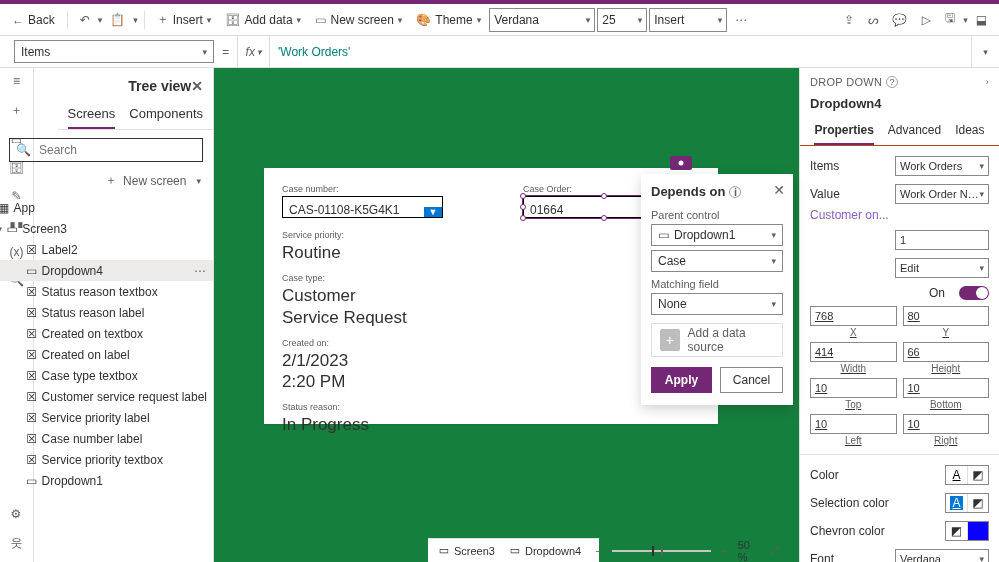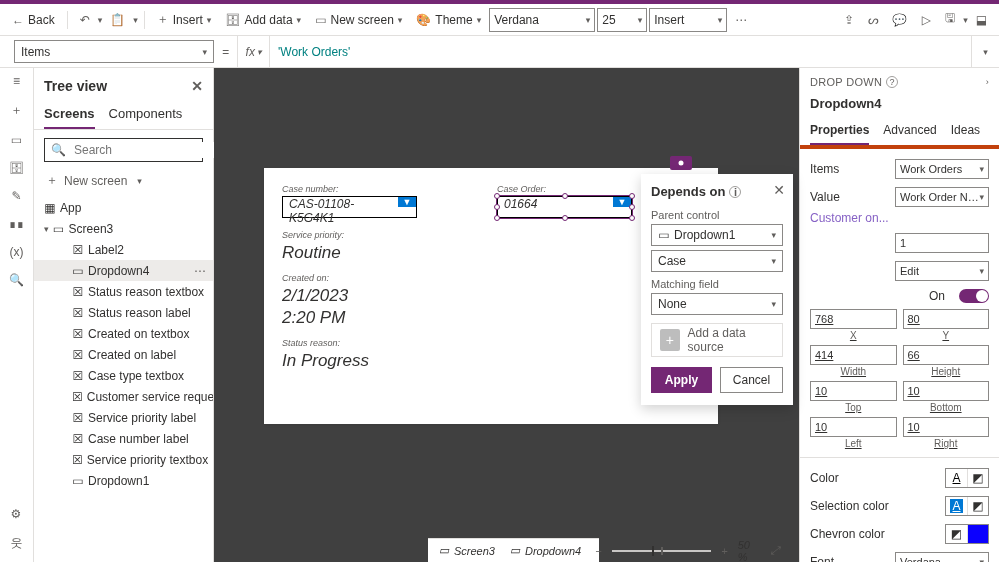--- a/index.html
+++ b/index.html
@@ -15,52 +15,52 @@
   .tool-right { margin-left: auto; display: flex; align-items: center; gap: 2px; }
   .formula-row { height: 32px; display: flex; align-items: stretch; border-bottom: 1px solid #e1dfdd; }
   .prop-dd { width: 200px; border: 1px solid #8a8886; margin: 4px 0 4px 14px; display: flex; align-items: center; padding: 0 6px; justify-content: space-between; font-size: 12px; }
   .eq { width: 24px; display: flex; align-items: center; justify-content: center; border-right: 1px solid #e1dfdd; font-style: italic; color: #605e5c; }
   .fx { width: 32px; display: flex; align-items: center; justify-content: center; font-style: italic; color: #605e5c; gap: 2px; border-right: 1px solid #e1dfdd; }
   .fbar { flex: 1; display: flex; align-items: center; padding: 0 8px; font-family: Consolas, monospace; color: #008080; }
   .fexp { width: 28px; display: flex; align-items: center; justify-content: center; border-left: 1px solid #e1dfdd; }
   .main { display: flex; height: calc(562px - 4px - 32px - 32px); position: relative; }
   .rail { width: 34px; border-right: 1px solid #e1dfdd; display: flex; flex-direction: column; align-items: center; padding-top: 6px; gap: 14px; }
   .rail-bottom { margin-top: auto; display: flex; flex-direction: column; gap: 14px; padding-bottom: 10px; }
-  .tree { width: 180px; border-right: 1px solid #e1dfdd; display: flex; flex-direction: column; }
+  .tree { width: 180px; border-right: 1px solid #e1dfdd; display: flex; flex-direction: column; align-items: flex-end; }
   .tree-head { display: flex; align-items: center; justify-content: space-between; padding: 10px 10px 6px; font-size: 14px; font-weight: 600; }
   .tree-tabs { display: flex; gap: 14px; padding: 0 10px; border-bottom: 1px solid #e1dfdd; font-size: 13px; }
   .tree-tab { padding: 6px 0; cursor: pointer; }
-  .tree-tab.active { border-bottom: 2px solid #742774; font-weight: 700; }
+  .tree-tab.active { border-bottom: 2px solid #742774; font-weight: 400; }
   .tree-search { margin: 8px 10px 4px; border: 1px solid #323130; display: flex; align-items: center; gap: 6px; padding: 4px 6px; height: 24px; }
   .tree-search input { border: none; outline: none; font-size: 12px; flex: 1; }
   .tree-newscreen { display:flex; align-items:center; gap:6px; padding: 6px 12px; color:#605e5c; cursor:pointer; }
   .tree-list { overflow: auto; font-size: 12px; padding-top: 2px; }
   .tnode { display: flex; align-items: center; gap: 4px; height: 21px; padding: 0 6px; cursor: pointer; white-space: nowrap; }
   .tnode.d1 { padding-left: 10px; }
   .tnode.d3 { padding-left: 38px; }
   .tnode.sel { background: #edebe9; }
   .tnode .ell { margin-left: auto; color: #605e5c; letter-spacing: 1px; }
   .nic { width: 12px; height: 12px; display:inline-flex; align-items:center; justify-content:center; }
-  .canvas { flex: 1; background: #404040; position: relative; overflow: hidden; font-style: italic; }
+  .canvas { flex: 1; background: #15803d; position: relative; overflow: hidden; }
   .card { position: absolute; left: 50px; top: 100px; width: 454px; height: 256px; background: #fff; box-shadow: 0 1px 3px rgba(0,0,0,0.1); padding: 16px 18px; }
   .pin { position:absolute; top:-12px; right:26px; width:22px; height:14px; background:#742774; border-radius:2px; display:flex; align-items:center; justify-content:center; }
   .pin svg circle { fill:#fff; }
   .row2 { display: flex; gap: 80px; margin-bottom: 12px; }
   .lbl { font-size: 9px; color: #605e5c; margin-bottom: 2px; }
-  .ddc { height: 22px; border: 1px solid #000; display: flex; align-items: flex-start; width: 135px; font-family: Verdana, sans-serif; font-size: 12px; }
+  .ddc { height: 22px; border: 1px solid #000; display: flex; align-items: flex-end; width: 161px; font-family: Verdana, sans-serif; font-size: 12px; }
   .ddc .val { flex: 1; padding: 0 6px; display:flex; align-items:center; }
   .ddc .ar { width: 18px; background: #0078d4; display:flex; align-items:center; justify-content:center; color:#fff; font-size:9px; }
   .ddc.sel { outline: 1.5px solid #742774; position: relative; }
   .handle { position:absolute; width:6px; height:6px; background:#fff; border:1px solid #742774; border-radius:50%; }
   .fgroup { margin-bottom: 10px; }
   .fval { font-family: Verdana, sans-serif; font-size: 17px; line-height: 1.25; }
   .panel { width: 200px; border-left: 1px solid #e1dfdd; overflow: auto; font-size: 12px; }
   .phead { display:flex; align-items:center; justify-content:space-between; padding: 8px 10px; font-size: 11px; color:#605e5c; text-transform: uppercase; letter-spacing: 0.3px; }
   .pname { padding: 0 10px 6px; font-size: 13px; font-weight: 600; }
-  .ptabs { display:flex; gap:14px; padding: 0 10px; border-bottom:4px solid #c2410c; font-size:12px; }
+  .ptabs { display:flex; gap:14px; padding: 0 10px; border-bottom:1px solid #c2410c; font-size:12px;justify-content:center; }
   .ptab { padding:6px 0; cursor:pointer; }
   .ptab.active { border-bottom:2px solid #742774; font-weight:600; }
   .prow { display:flex; align-items:center; justify-content:space-between; padding: 4px 10px; min-height: 22px; }
   .psel { width: 94px; height: 20px; border:1px solid #8a8886; display:flex; align-items:center; justify-content:space-between; padding:0 4px; font-size:11px; }
   .link { color: #8661c5; padding: 0 10px 4px; font-size: 12px; cursor:pointer; }
   .pinp { width: 94px; height: 20px; border:1px solid #8a8886; padding:0 4px; font-size:11px; display:flex; align-items:center; }
   .toggle { width: 30px; height: 14px; background: #742774; border-radius: 7px; position: relative; }
   .toggle::after { content:""; position:absolute; right:1px; top:1px; width:12px; height:12px; background:#fff; border-radius:50%; }
   .xyrow { display:flex; gap:6px; padding: 2px 10px; }
   .xybox { flex:1;text-decoration:underline; }
@@ -308,20 +308,24 @@
             <div class="val">01664</div>
             <div class="ar">▼</div>
           </div>
         </div>
       </div>
       <div class="fgroup">
         <div class="lbl">Service priority:</div>
         <div class="fval">Routine</div>
       </div>
       <div class="fgroup">
+        <div class="lbl">Case type:</div>
+        <div class="fval"><span>Customer</span><br><span>Service Request</span></div>
+      </div>
+      <div class="fgroup">
         <div class="lbl">Created on:</div>
         <div class="fval"><span>2/1/2023</span><br><span>2:20 PM</span></div>
       </div>
       <div class="fgroup">
         <div class="lbl">Status reason:</div>
         <div class="fval">In Progress</div>
       </div>
     </div>
 
     <div class="statusbar">

